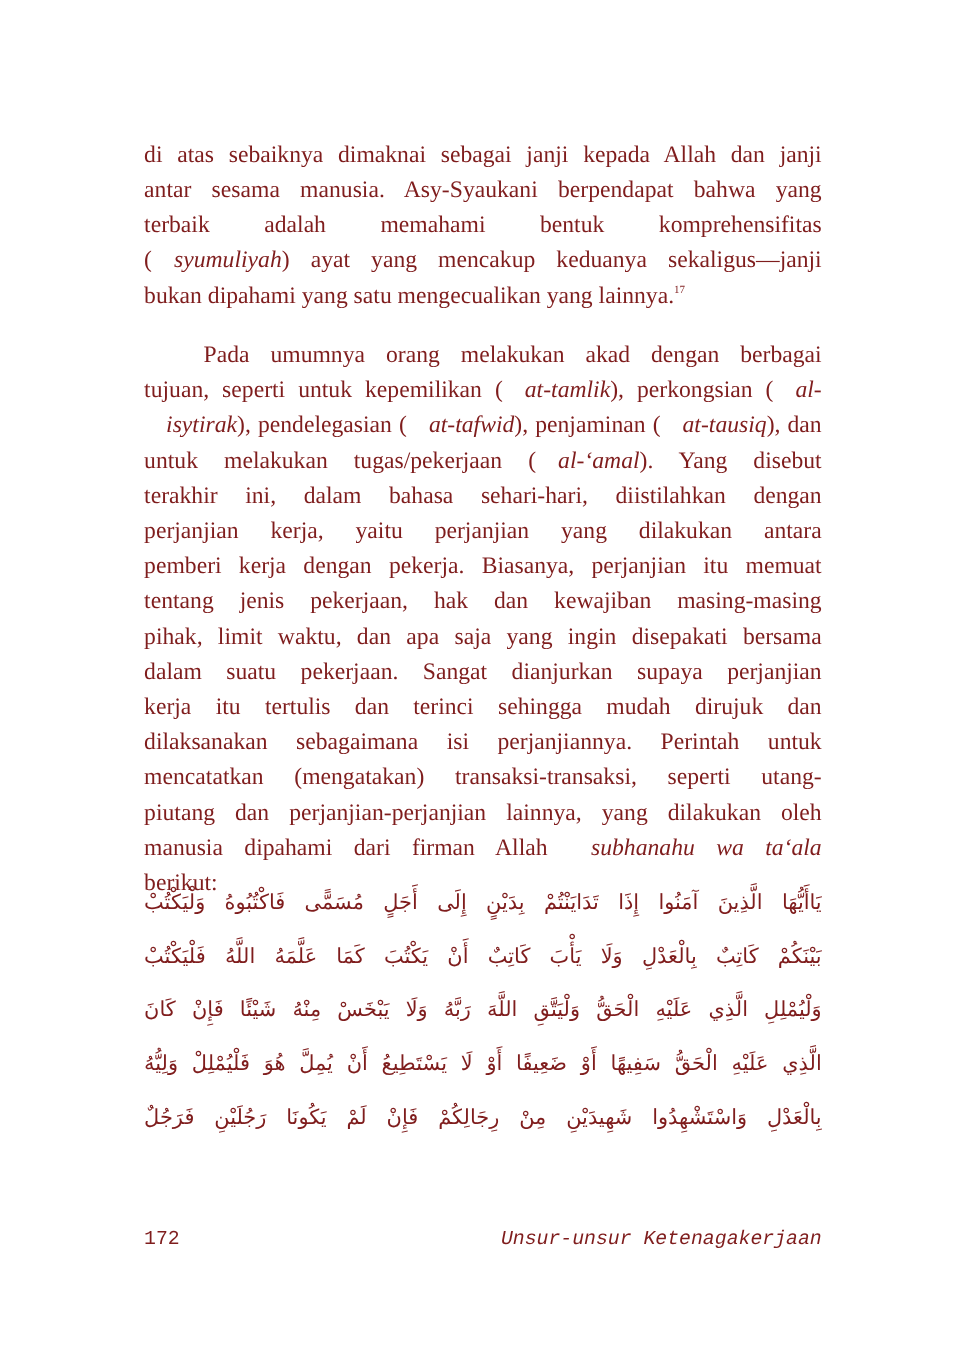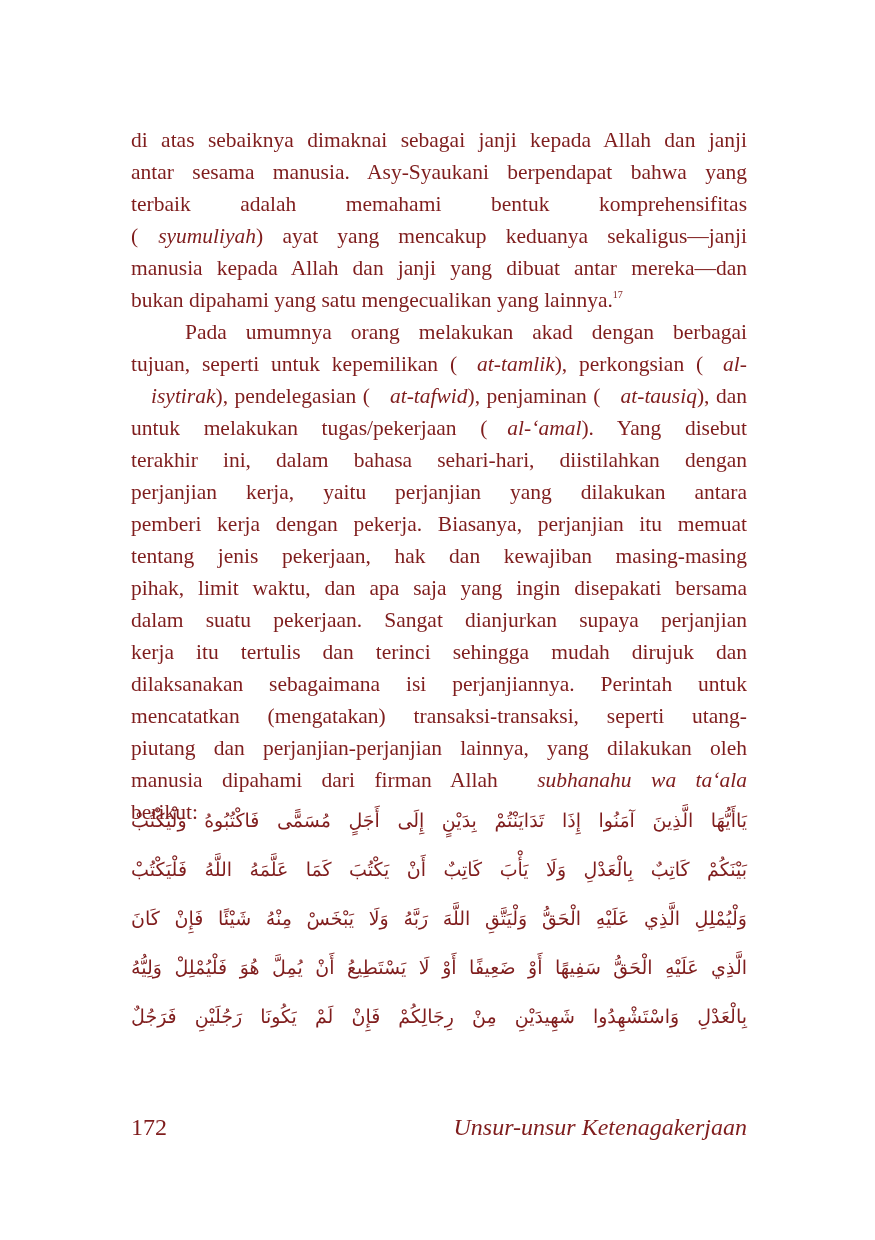--- a/index.html
+++ b/index.html
@@ -27,20 +27,21 @@
   }
   .line {
     text-align: justify;
     text-align-last: justify;
   }
   .line.no-stretch {
     text-align-last: left;
   }
   .line.indent {
     text-indent: 54px;
+    margin-top: 22px;
   }
   .run-italic {
     font-style: italic;
     margin-left: 20px;
   }
   .sup {
     font-size: 10px;
     vertical-align: 9px;
     line-height: 0;
   }
@@ -59,39 +60,39 @@
     text-align-last: justify;
   }
   .footer {
     position: absolute;
     left: 131px;
     top: 1112px;
     width: 616px;
     display: flex;
     justify-content: space-between;
     align-items: center;
-    font-size: 24px;
+    font-size: 18px;
     line-height: 30px;
+    font-family: Liberation Mono, monospace;
   }
   .running-title {
     font-style: italic;
     margin-left: 44px;
   }
 </style>
 </head>
 <body>
 
 <div class="page">
 
   <div class="body-text">
       <div class="line"><span>di atas sebaiknya dimaknai sebagai janji kepada Allah dan janji</span></div>
       <div class="line"><span>antar sesama manusia. Asy-Syaukani berpendapat bahwa yang</span></div>
       <div class="line"><span>terbaik adalah memahami bentuk komprehensifitas</span></div>
       <div class="line"><span>(</span><span class="run-italic">syumuliyah</span><span>) ayat yang mencakup keduanya sekaligus—janji</span></div>
-      <div class="line"><span>manusia kepada Allah dan janji yang dibuat antar mereka—dan</span></div>
       <div class="line no-stretch"><span>bukan dipahami yang satu mengecualikan yang lainnya.</span><span class="sup">17</span></div>
       <div class="line indent"><span>Pada umumnya orang melakukan akad dengan berbagai</span></div>
       <div class="line"><span>tujuan, seperti untuk kepemilikan (</span><span class="run-italic">at-tamlik</span><span>), perkongsian (</span><span class="run-italic">al-</span></div>
       <div class="line"><span class="run-italic">isytirak</span><span>), pendelegasian (</span><span class="run-italic">at-tafwid</span><span>), penjaminan (</span><span class="run-italic">at-tausiq</span><span>), dan</span></div>
       <div class="line"><span>untuk melakukan tugas/pekerjaan (</span><span class="run-italic">al-‘amal</span><span>). Yang disebut</span></div>
       <div class="line"><span>terakhir ini, dalam bahasa sehari-hari, diistilahkan dengan</span></div>
       <div class="line"><span>perjanjian kerja, yaitu perjanjian yang dilakukan antara</span></div>
       <div class="line"><span>pemberi kerja dengan pekerja. Biasanya, perjanjian itu memuat</span></div>
       <div class="line"><span>tentang jenis pekerjaan, hak dan kewajiban masing-masing</span></div>
       <div class="line"><span>pihak, limit waktu, dan apa saja yang ingin disepakati bersama</span></div>

